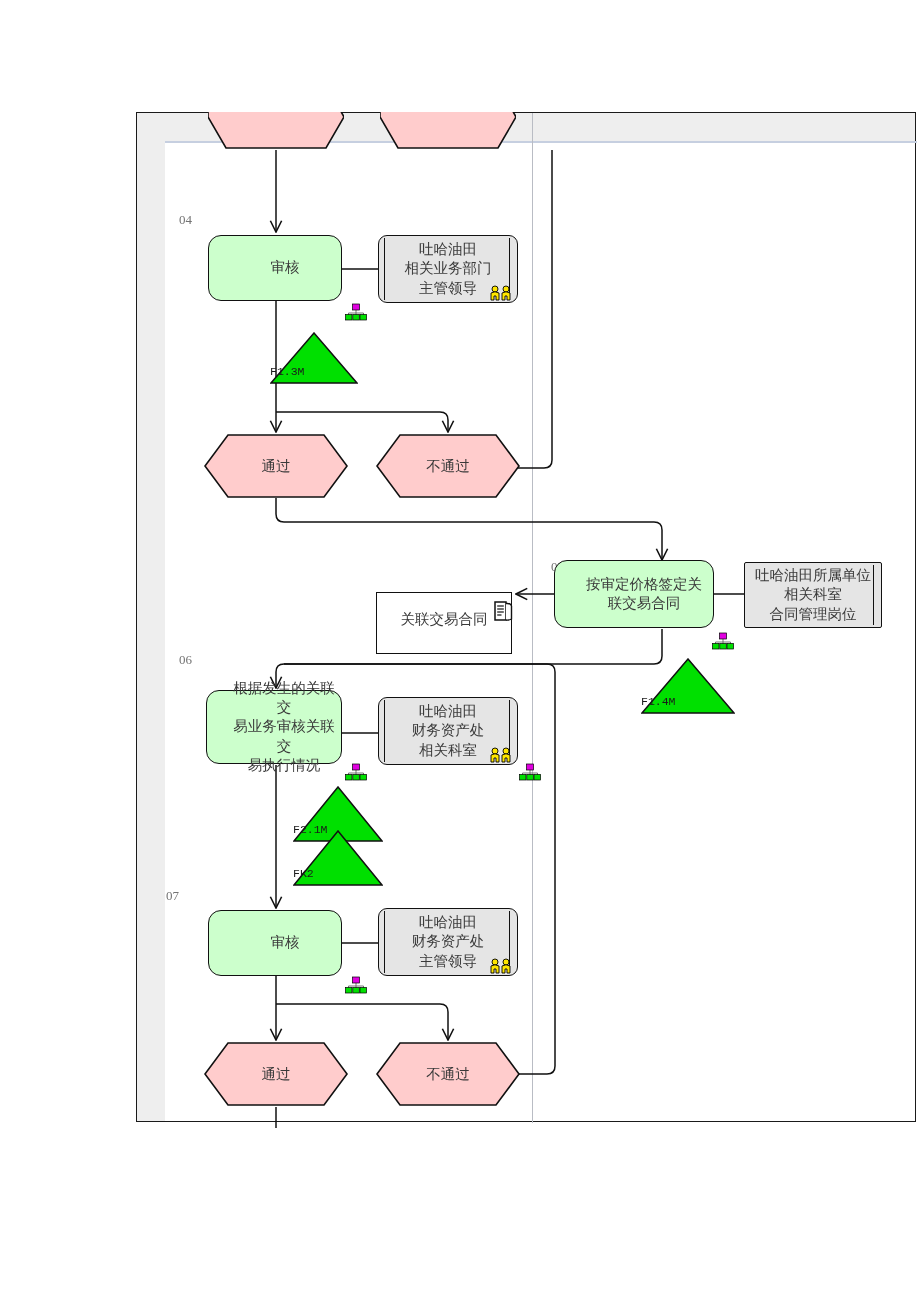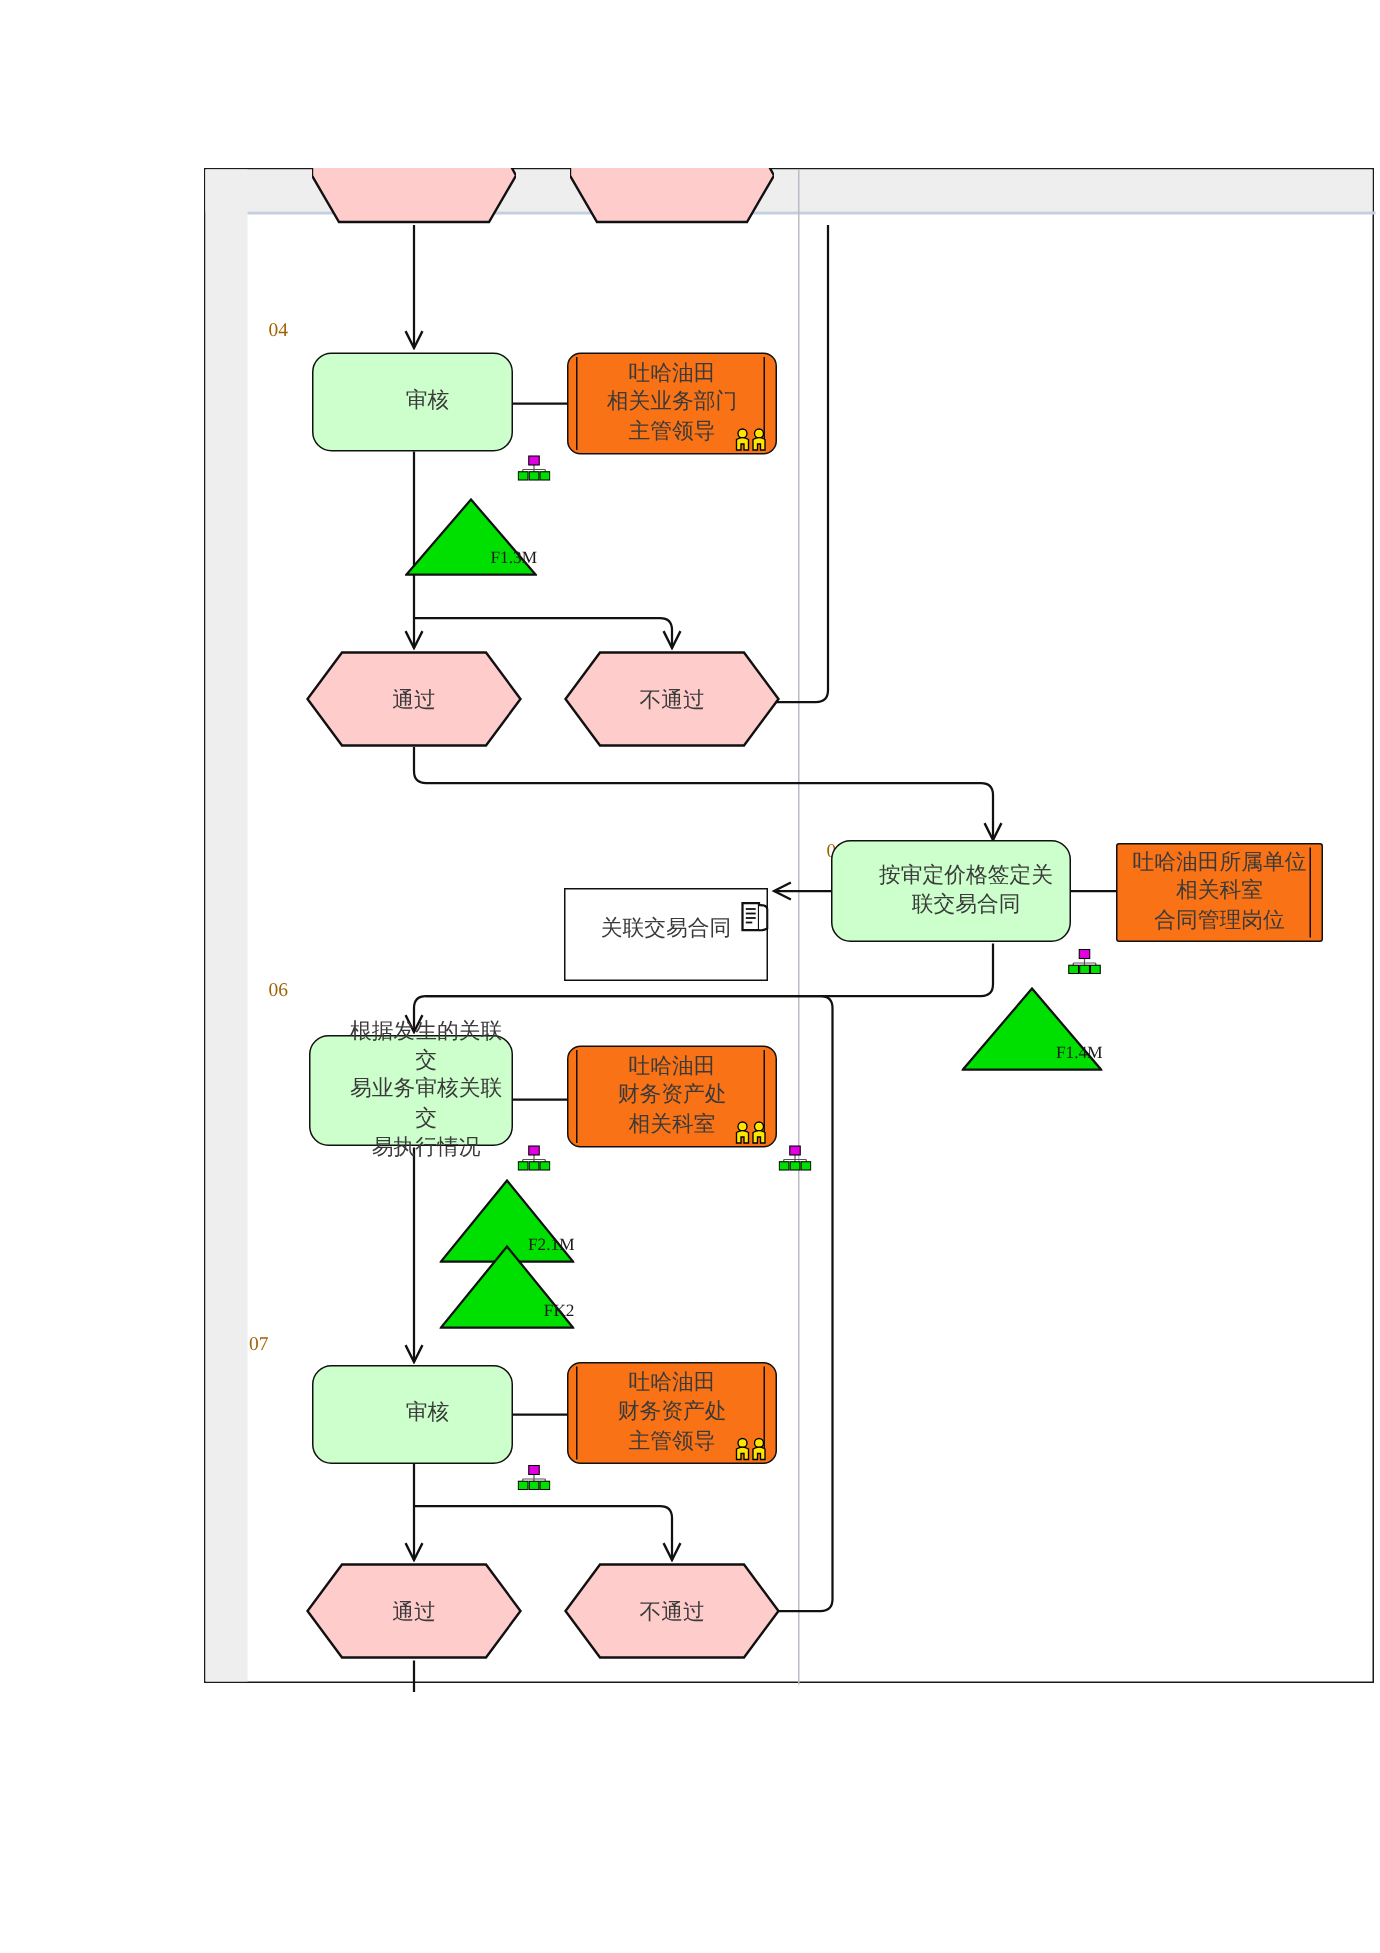--- a/index.html
+++ b/index.html
@@ -88,21 +88,21 @@
   }
 
   .proc {
     background: #ccffcc;
     border: 1.6px solid #111;
     border-radius: 13px;
     padding-left: 20px;
   }
 
   .role {
-    background: #f97316;
+    background: #e5e5e5;
     border: 1.6px solid #111;
     border-radius: 9px;
   }
   .role::after {
     
     content: "";
     position: absolute;
     right: 7px;
     top: 2px;
     bottom: 2px;
@@ -137,30 +137,30 @@
     font-size: 14.5px;
     color: #3a3a3a;
   }
 
   .triwrap { position: absolute; }
   .triwrap svg { display: block; }
   .triwrap .trilabel {
     position: absolute;
     left: 0; right: 0;
     bottom: 6px;
-    text-align: right;
+    text-align: left;
     font-size: 11.5px;
-    font-family: Liberation Serif, serif;
+    font-family: Liberation Mono, monospace;
     color: #1a1a1a;
   }
 
   .step-num {
     position: absolute;
     font-size: 13px;
-    color: #a16207;
+    color: #737373;
     font-family: "Liberation Serif", serif;
   }
 
   
   .org-icon { position: absolute; width: 22px; height: 18px; }
   .people-icon { position: absolute; width: 24px; height: 16px; }
   .docicon { position: absolute; width: 22px; height: 22px; }
 
   
   #watermark {

